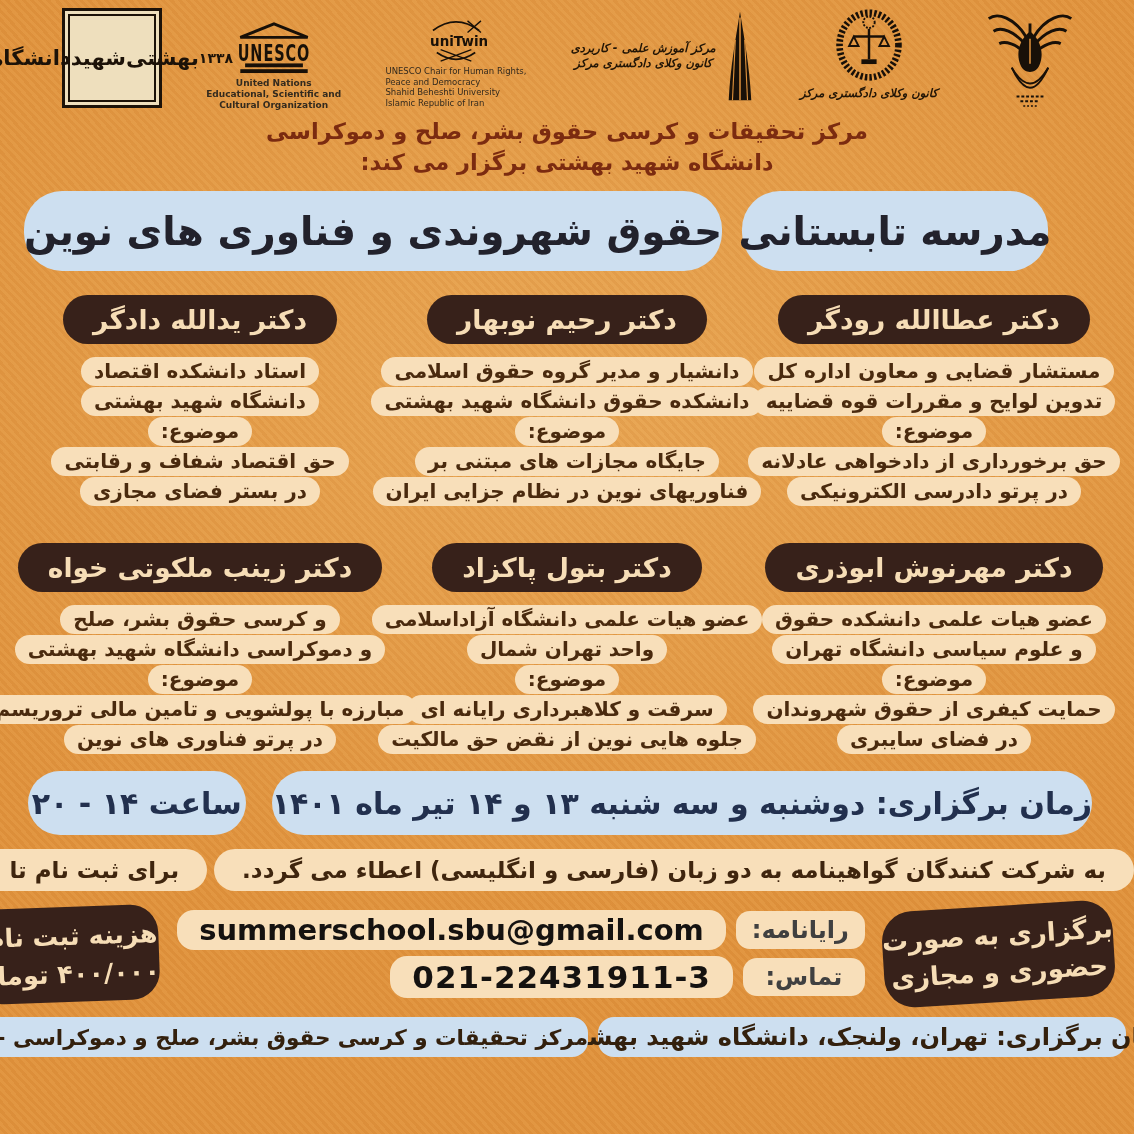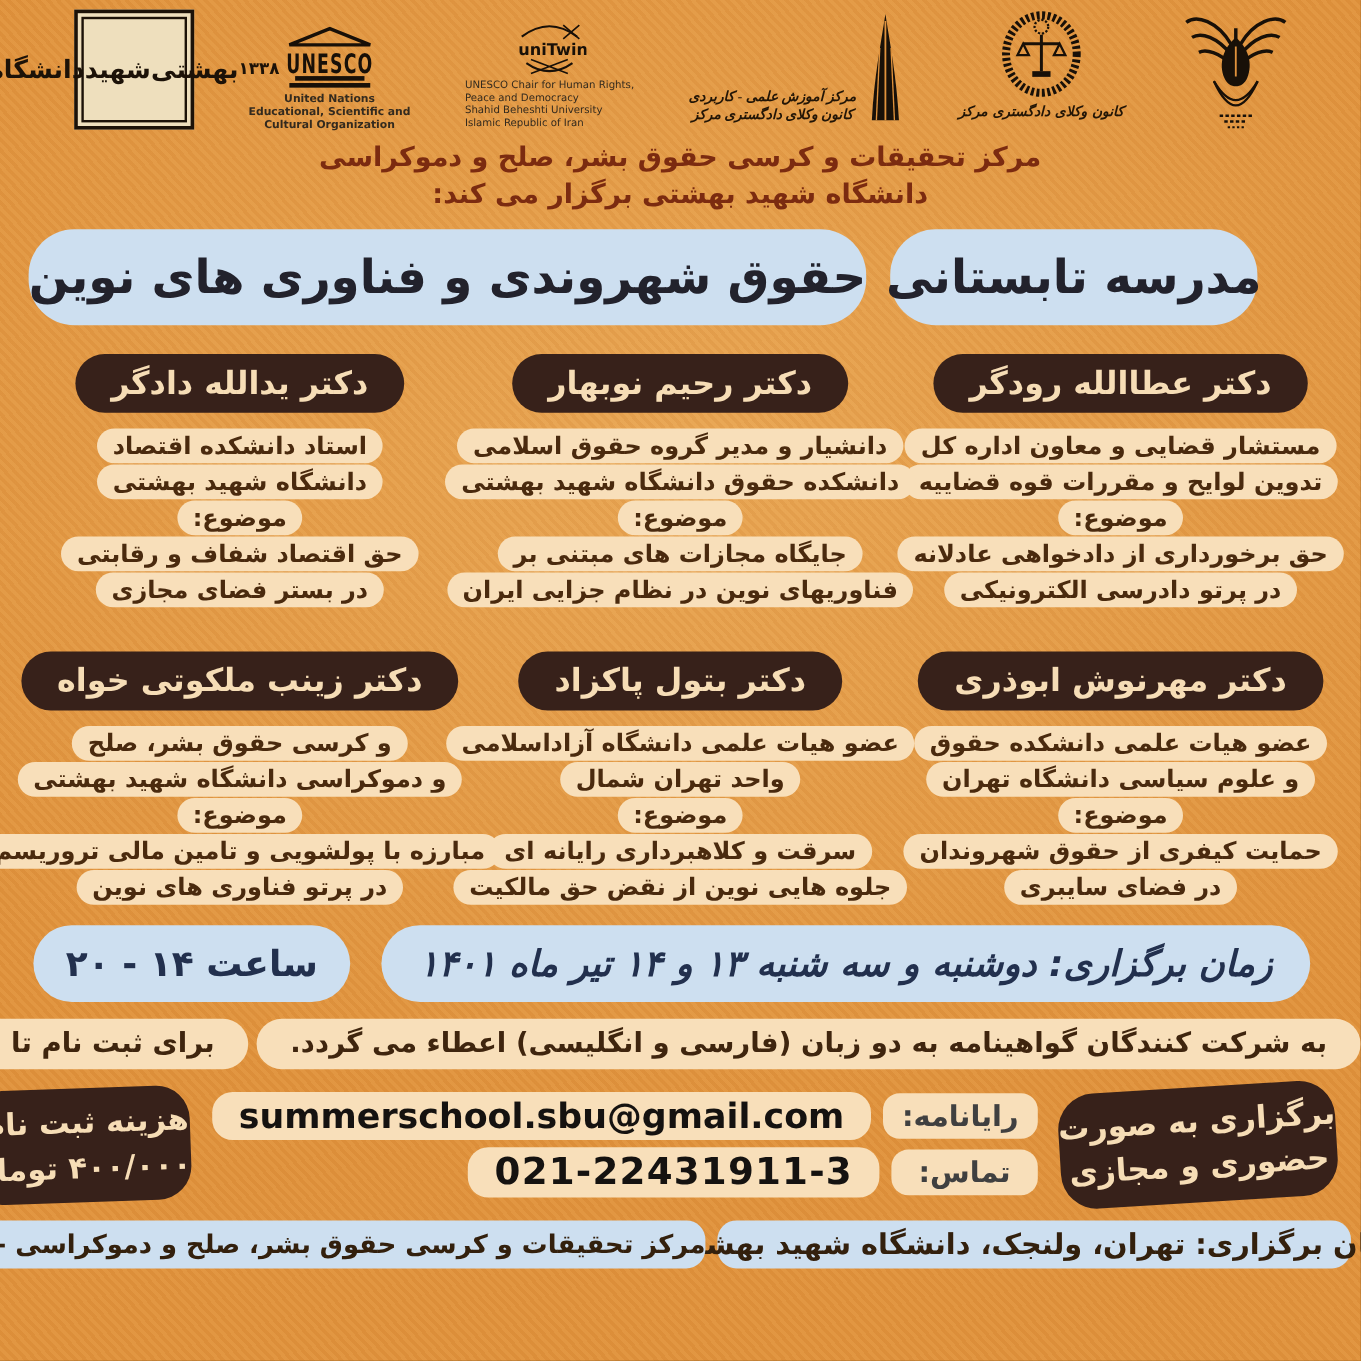--- a/index.html
+++ b/index.html
@@ -28,21 +28,21 @@
   .logo-caption.fa { font-size: 11.5px; line-height: 15px; font-style: italic; color: #221506; }
   .sbu-box { width: 100px; height: 100px; border: 3px solid #1c1208; background: #eedfbd; padding: 3px; }
   .sbu-inner {
     width: 100%; height: 100%; border: 2px solid #1c1208;
     display: flex; flex-direction: row; align-items: center; justify-content: center;
     font-weight: bold; color: #1c1208; font-size: 21px; line-height: 20px; letter-spacing: -1px;
   }
   .sbu-year { font-size: 14px; line-height: 9px; letter-spacing: 0; }
   .unesco-cap { margin-top: 4px; }
   .unitwin-cap { text-align: left; font-size: 8.5px; line-height: 10.5px; font-weight: normal; }
-  .nib-block { flex-direction: row; align-items: flex-end; gap: 8px; font-family: Liberation Serif, serif; }
+  .nib-block { flex-direction: row; align-items: center; gap: 8px; }
   .nib-cap { text-align: center; }
   .bar-cap { margin-top: 2px; }
   
   .org-header { margin-top: 4px; text-align: center; font-weight: bold; font-size: 22.5px; line-height: 31px; color: #7b2b10; }
   
   .blue-pill {
     background: #cddff0; color: #22222c; font-weight: bold;
     display: flex; align-items: center; justify-content: center; white-space: nowrap;
   }
   .dark-pill {
@@ -59,21 +59,21 @@
   .speakers-row.second { margin-top: 36px; }
   .card { width: 356px; display: flex; flex-direction: column; align-items: center; }
   .name-pill { height: 49px; padding: 0 30px; border-radius: 26px; font-size: 26.5px; margin-bottom: 13px; }
   .spk-line {
     background: #f8dfba; color: #4a2a0e; font-weight: bold;
     font-size: 20px; line-height: 23px; padding: 3px 13px; border-radius: 15px;
     margin-bottom: 1px; white-space: nowrap; text-align: center;
   }
   
   .schedule-row { display: flex; gap: 26px; margin: 16px 42px 0 28px; }
-  .date-pill { flex: 1; height: 64px; border-radius: 34px; font-size: 30px; color: #22304e; font-style: italic; }
+  .date-pill { flex: 1; height: 64px; border-radius: 34px; font-size: 30px; color: #22304e; }
   .time-pill { width: 264px; height: 64px; border-radius: 34px; font-size: 30px; color: #22304e; }
   
   .notes { margin-top: 14px; display: flex; flex-direction: row; align-items: center; gap: 7px; }
   .note {
     background: #f8dfba; color: #3f250e; font-weight: bold;
     font-size: 23px; padding: 8px 28px; border-radius: 24px; white-space: nowrap;
   }
   
   .contact-row { display: flex; gap: 18px; align-items: center; margin: 14px 20px 0 52px; height: 98px; }
   .format-pill { width: 232px; height: 96px; border-radius: 30px; font-size: 26px; line-height: 37px; transform: rotate(-3.5deg); }

